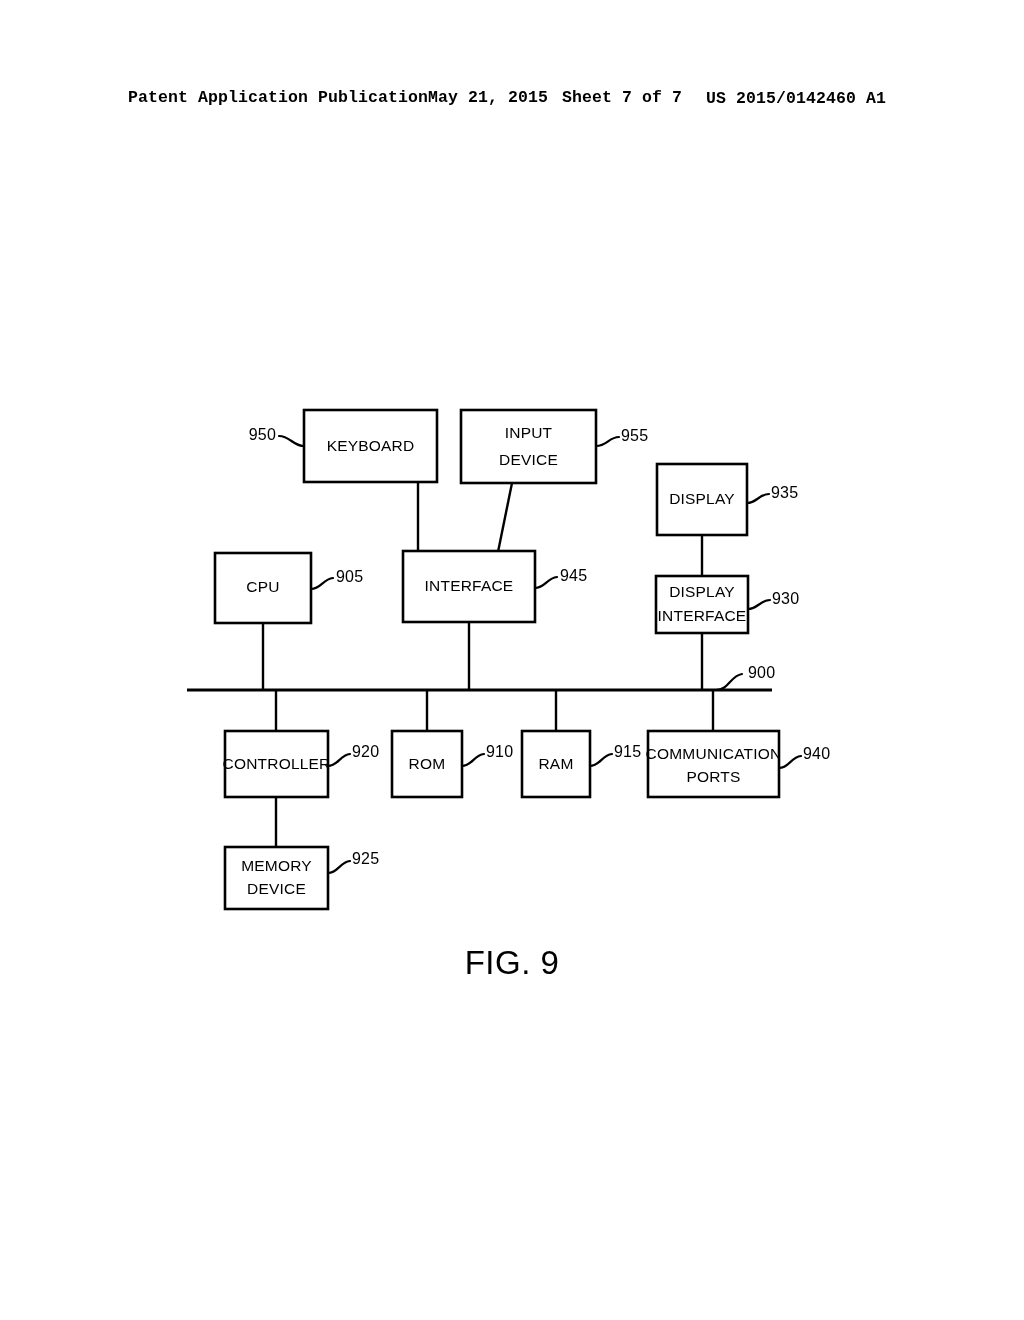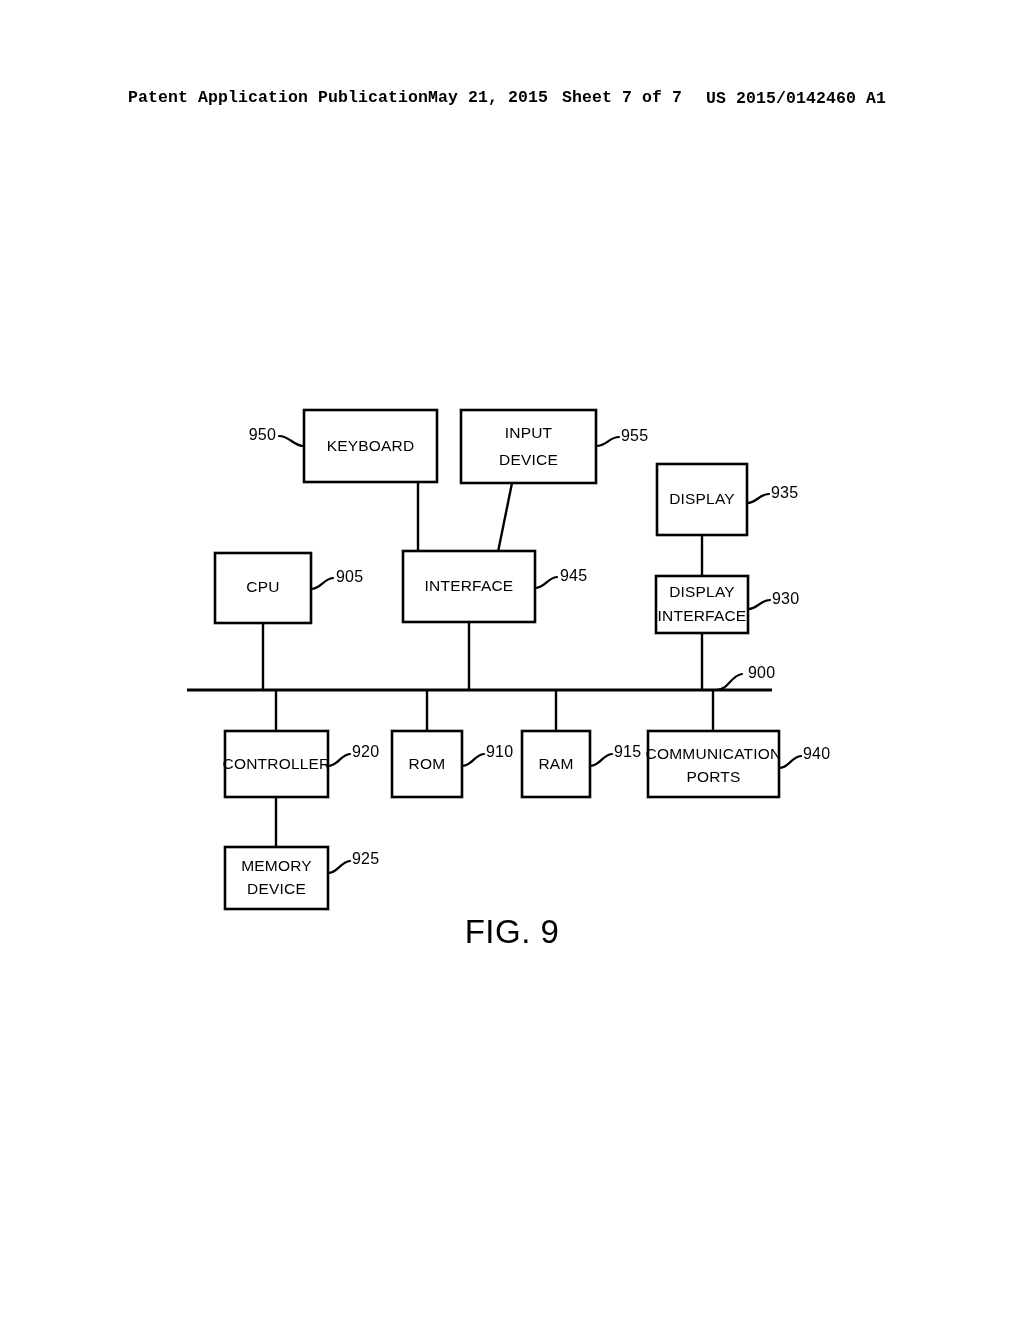--- a/index.html
+++ b/index.html
@@ -88,21 +88,21 @@
     fill: #000000;
     dominant-baseline: middle;
     letter-spacing: 0.2px;
   }
   .ref-num.right { text-anchor: start; }
   .ref-num.left  { text-anchor: end; }
 
   #fig-caption {
     position: absolute;
     left: 0;
-    top: 913px;
+    top: 944px;
     width: 1024px;
     text-align: center;
     font-family: "Liberation Sans", sans-serif;
     font-size: 33px;
     letter-spacing: 0.5px;
     color: #000000;
   }
 </style>
 </head>
 <body>

